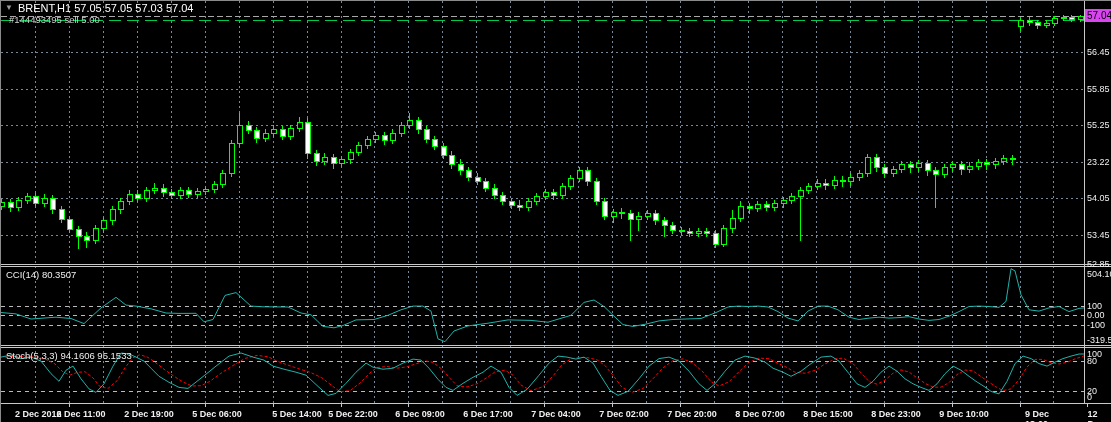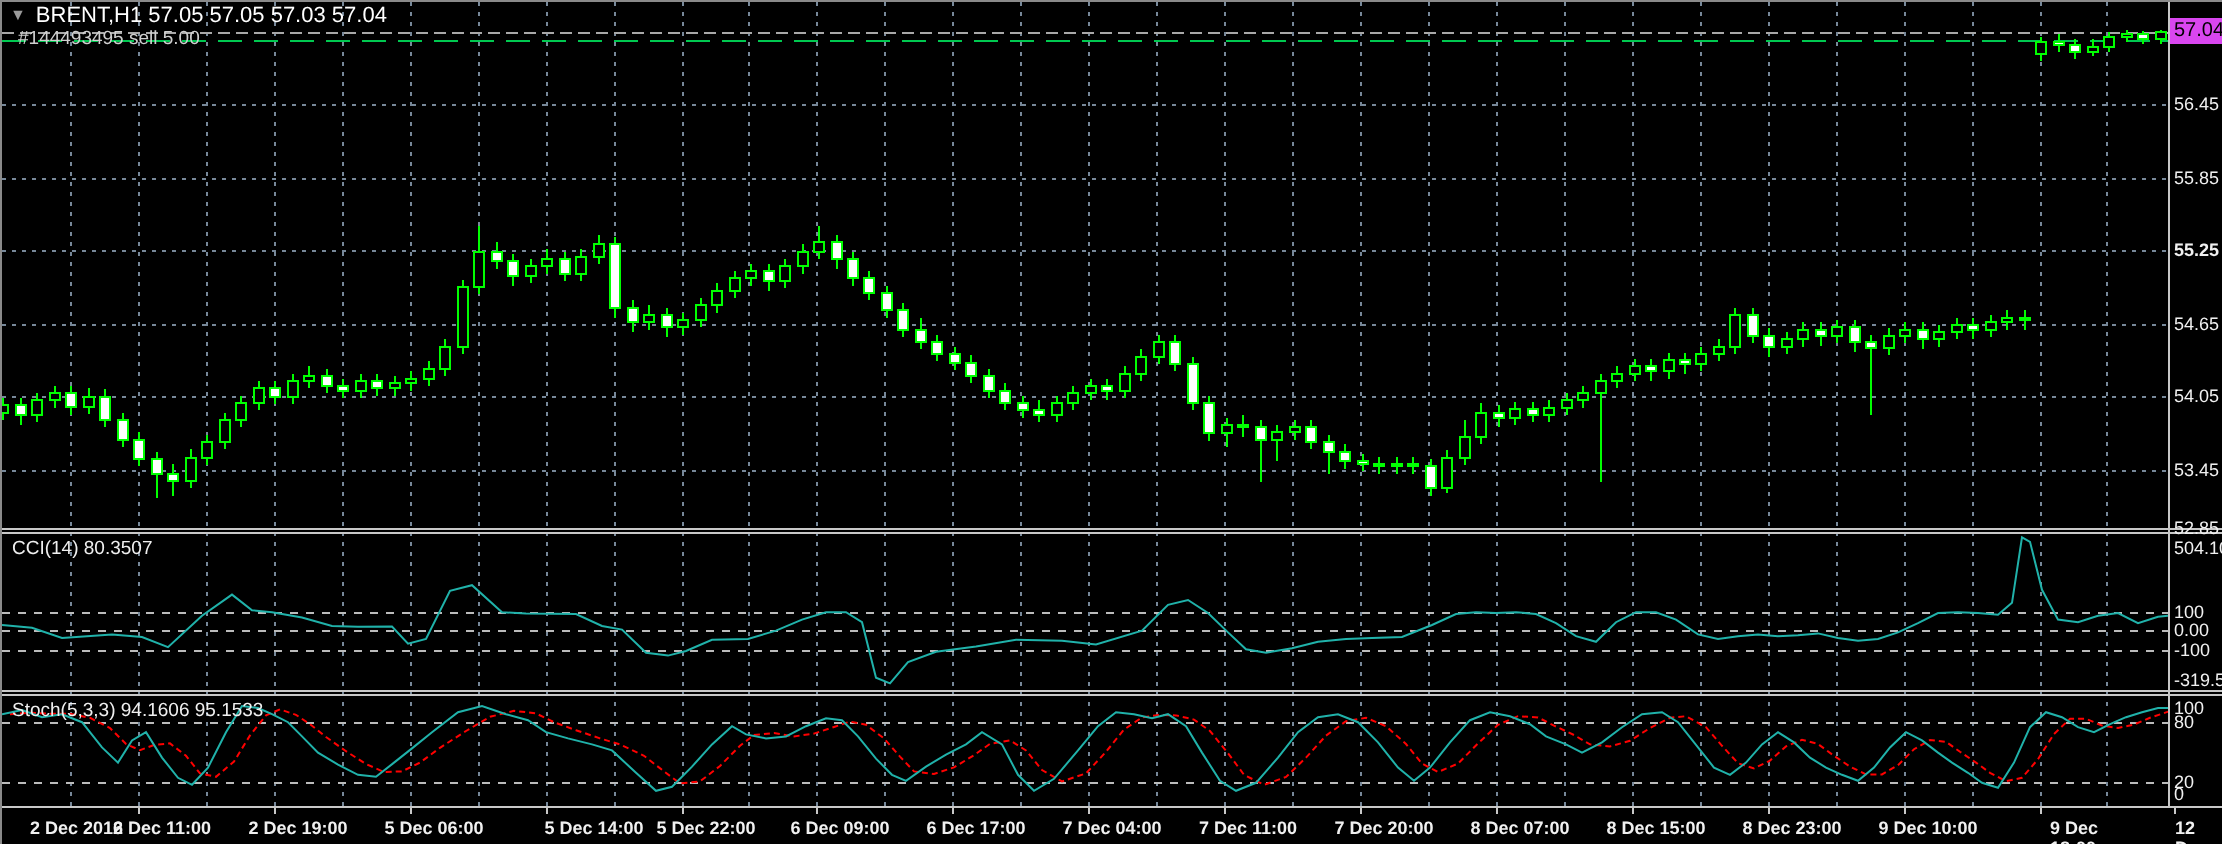--- a/index.html
+++ b/index.html
@@ -390,22 +390,22 @@
 
   <div class="overlay" id="trade-label">#144493495 sell 5.00</div>
   <div class="overlay" id="cci-label">CCI(14) 80.3507</div>
   <div class="overlay" id="stoch-label">Stoch(5,3,3) 94.1606 95.1533</div>
 
   <div class="overlay" id="price-tag">57.04</div>
 
   <div id="price-axis">
       <span class="axis-label" style="left: 2px; top: 46px; text-align: right;">56.45</span>
       <span class="axis-label" style="left: 2px; top: 82.6px;">55.85</span>
-      <span class="axis-label" style="left: 2px; top: 119.2px; font-weight: bold;">55.25</span>
-      <span class="axis-label" style="left: 2px; top: 155.8px;">54.65</span>
+      <span class="axis-label" style="left: 2px; top: 119.2px;">55.25</span>
+      <span class="axis-label" style="left: 2px; top: 155.8px;">23.22</span>
       <span class="axis-label" style="left: 2px; top: 192.4px;">54.05</span>
       <span class="axis-label" style="left: 2px; top: 229px;">53.45</span>
       <span class="axis-label" style="left: 2px; top: 258px;">52.85</span>
       <span class="axis-label" style="left: 2px; top: 268px;">504.1069</span>
       <span class="axis-label" style="left: 2px; top: 300.05px;">100</span>
       <span class="axis-label" style="left: 2px; top: 309.3px;">0.00</span>
       <span class="axis-label" style="left: 2px; top: 318.55px;">-100</span>
       <span class="axis-label" style="left: 2px; top: 334px;">-319.579</span>
       <span class="axis-label" style="left: 2px; top: 348px;">100</span>
       <span class="axis-label" style="left: 2px; top: 355.1px;">80</span>
@@ -415,21 +415,21 @@
   <div id="time-axis">
       <span class="time-label first" style="left: 2px;">2 Dec 2016</span>
       <span class="time-label" style="left: 68px;">2 Dec 11:00</span>
       <span class="time-label" style="left: 136px;">2 Dec 19:00</span>
       <span class="time-label" style="left: 204px;">5 Dec 06:00</span>
       <span class="time-label" style="left: 272px; margin-left: 12px;">5 Dec 14:00</span>
       <span class="time-label" style="left: 340px;">5 Dec 22:00</span>
       <span class="time-label" style="left: 407px;">6 Dec 09:00</span>
       <span class="time-label" style="left: 475px; text-align: right;">6 Dec 17:00</span>
       <span class="time-label" style="left: 543px;">7 Dec 04:00</span>
-      <span class="time-label" style="left: 611px;">7 Dec 11:00</span>
+      <span class="time-label" style="left: 611px;">7 Dec 02:00</span>
       <span class="time-label" style="left: 679px;">7 Dec 20:00</span>
       <span class="time-label" style="left: 747px;">8 Dec 07:00</span>
       <span class="time-label" style="left: 815px;">8 Dec 15:00</span>
       <span class="time-label" style="left: 883px;">8 Dec 23:00</span>
       <span class="time-label" style="left: 951px;">9 Dec 10:00</span>
       <span class="time-label" style="left: 1019px; padding-left: 32px;">9 Dec 18:00</span>
       <span class="time-label" style="left: 1086px;">12 Dec 05:00</span>
     </div>
 </div>
 

